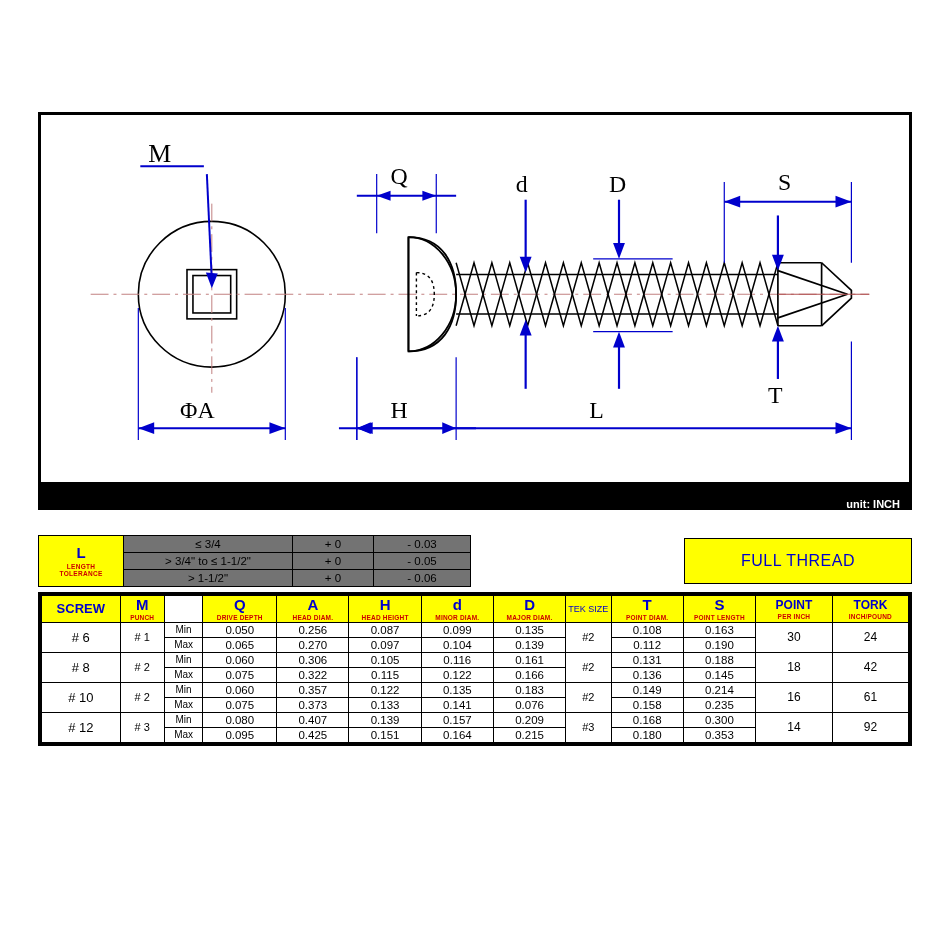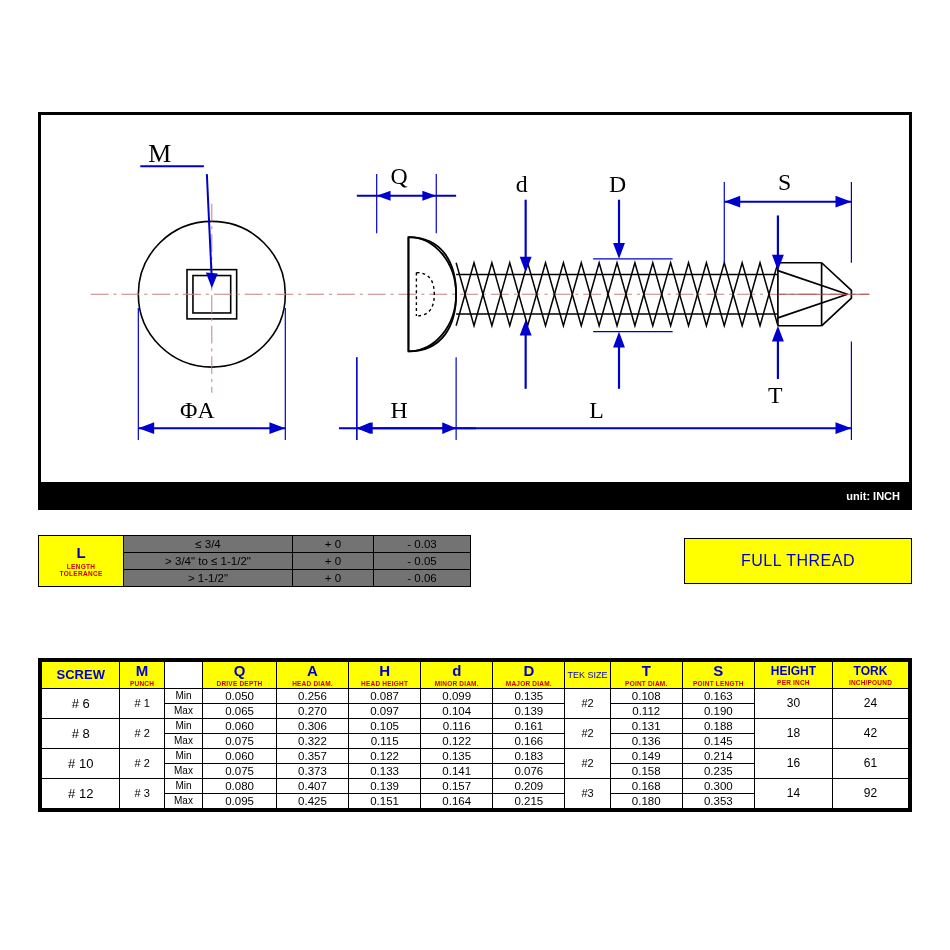--- a/index.html
+++ b/index.html
@@ -41,21 +41,21 @@
     position: absolute;
     left: 38px;
     top: 482px;
     width: 874px;
     height: 28px;
     background: #000000;
     color: #ffffff;
     font-size: 11px;
     font-weight: bold;
     display: flex;
-    align-items: center;
+    align-items: flex-end;
     justify-content: flex-end;
     padding-right: 12px;
     box-sizing: border-box;
   }
 
   
   .tol-table {
     position: absolute;
     left: 38px;
     top: 535px;
@@ -109,21 +109,21 @@
     font-size: 16px;
     font-weight: normal;
     color: #0000cc;
     letter-spacing: 0.5px;
   }
 
   
   .spec-wrap {
     position: absolute;
     left: 38px;
-    top: 658px;
+    top: 592px;
     width: 874px;
     border: 3px solid #000;
     box-sizing: border-box;
     background: #a21caf;
   }
   table.spec {
     border-collapse: collapse;
     width: 100%;
     font-size: 11px;
   }
@@ -376,21 +376,21 @@
           </th>
           <th class="hdr-yellow" style="width:74px">
             <span class="hdr-main">T</span>
             <span class="hdr-sub">POINT DIAM.</span>
           </th>
           <th class="hdr-yellow" style="width:74px">
             <span class="hdr-main">S</span>
             <span class="hdr-sub">POINT LENGTH</span>
           </th>
           <th class="hdr-yellow" style="width:78px">
-            <span class="hdr-thread">HEIGHT</span>
+            <span class="hdr-thread">POINT</span>
             <span class="hdr-sub">PER INCH</span>
           </th>
           <th class="hdr-yellow" style="width:76px">
             <span class="hdr-thread">TORK</span>
             <span class="hdr-sub">INCH/POUND</span>
           </th>
         </tr>
       </thead>
       <tbody>
 

